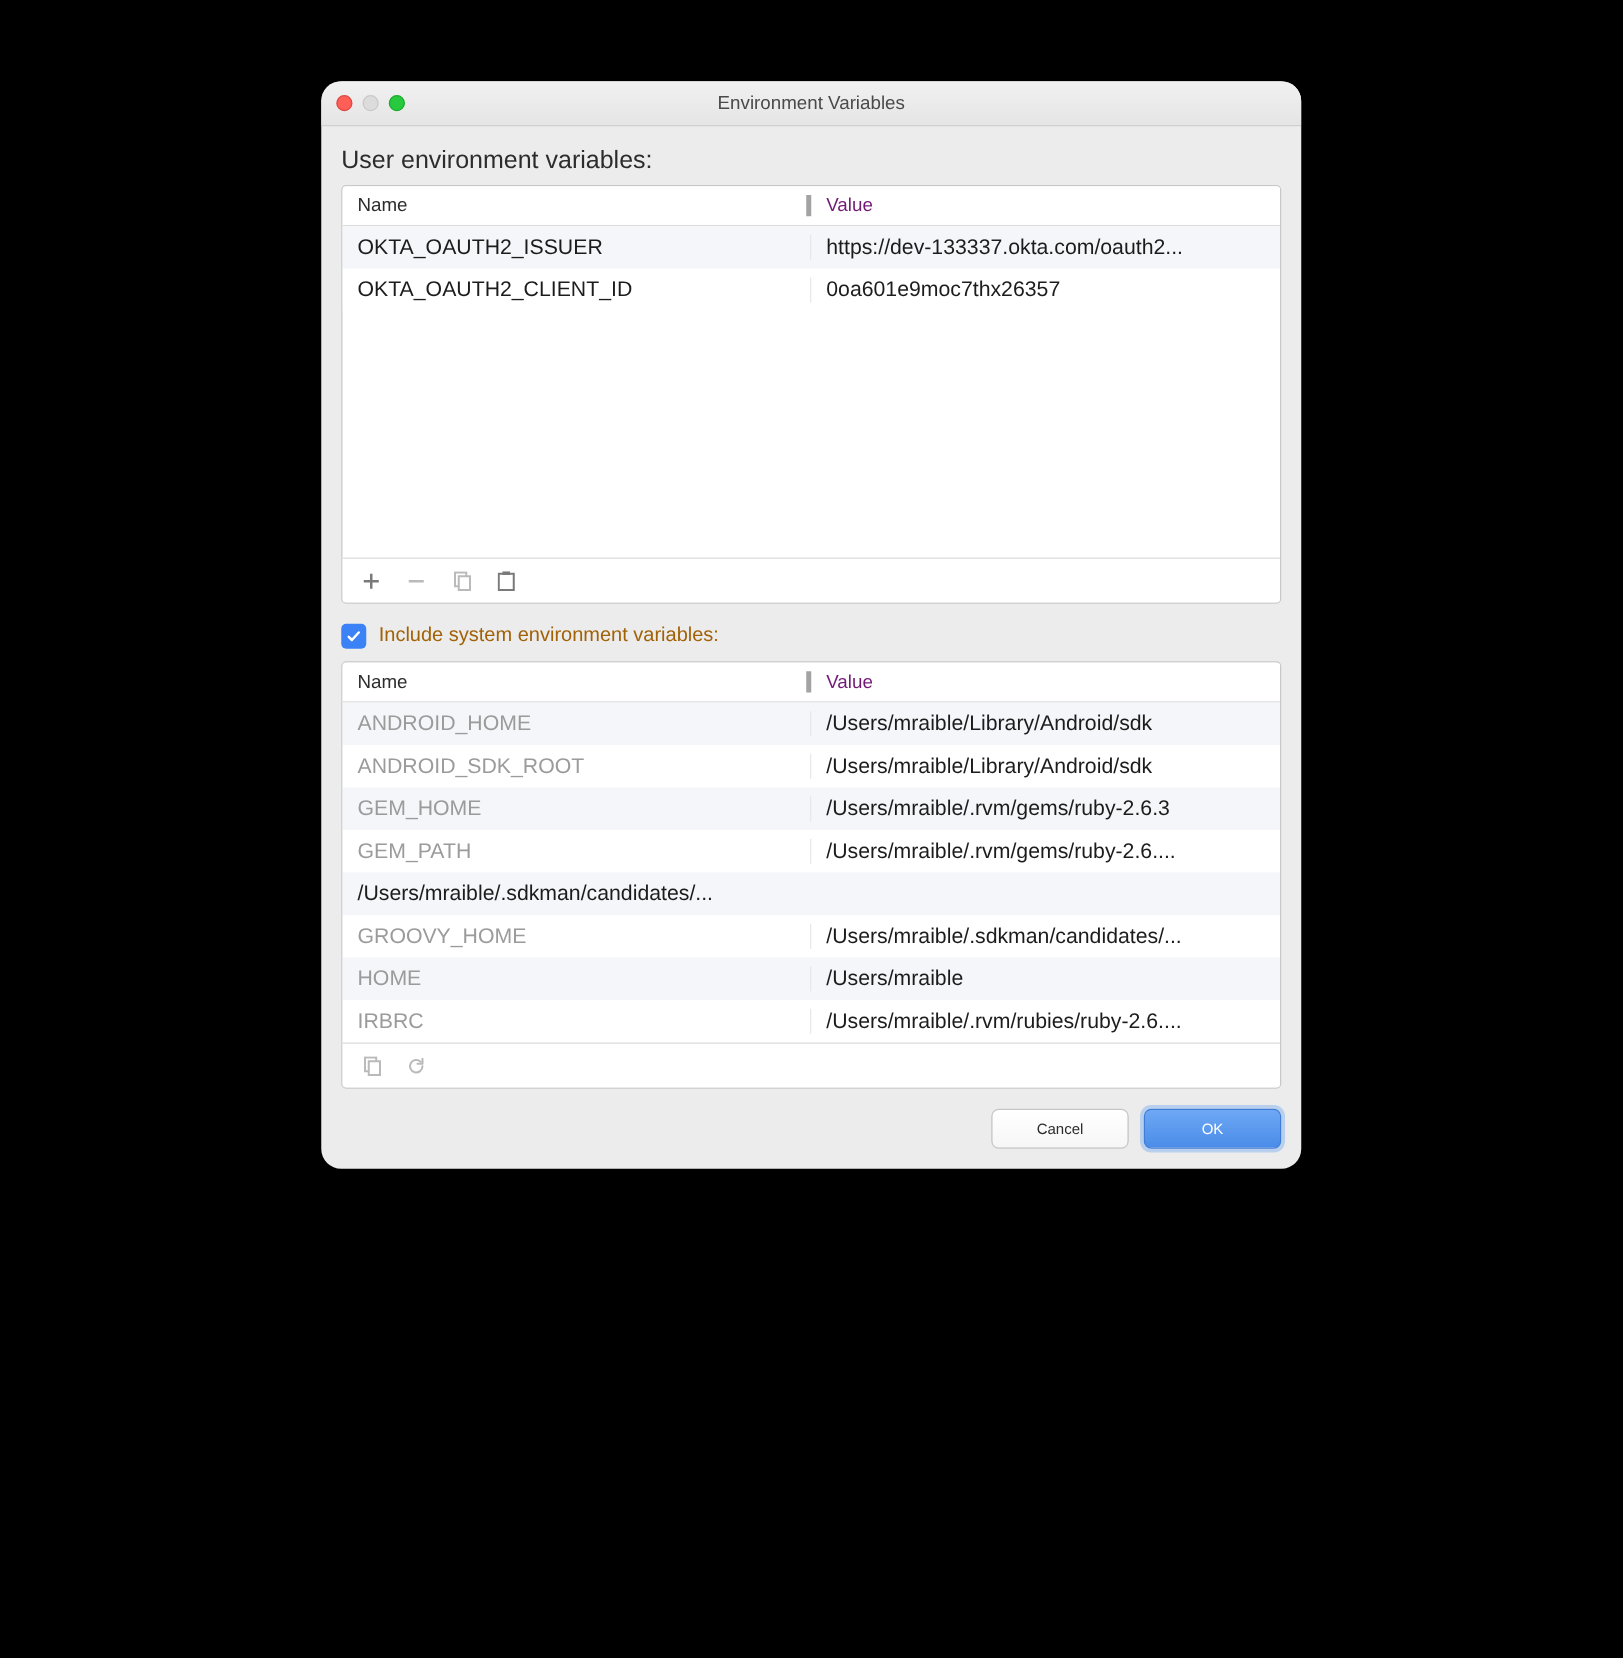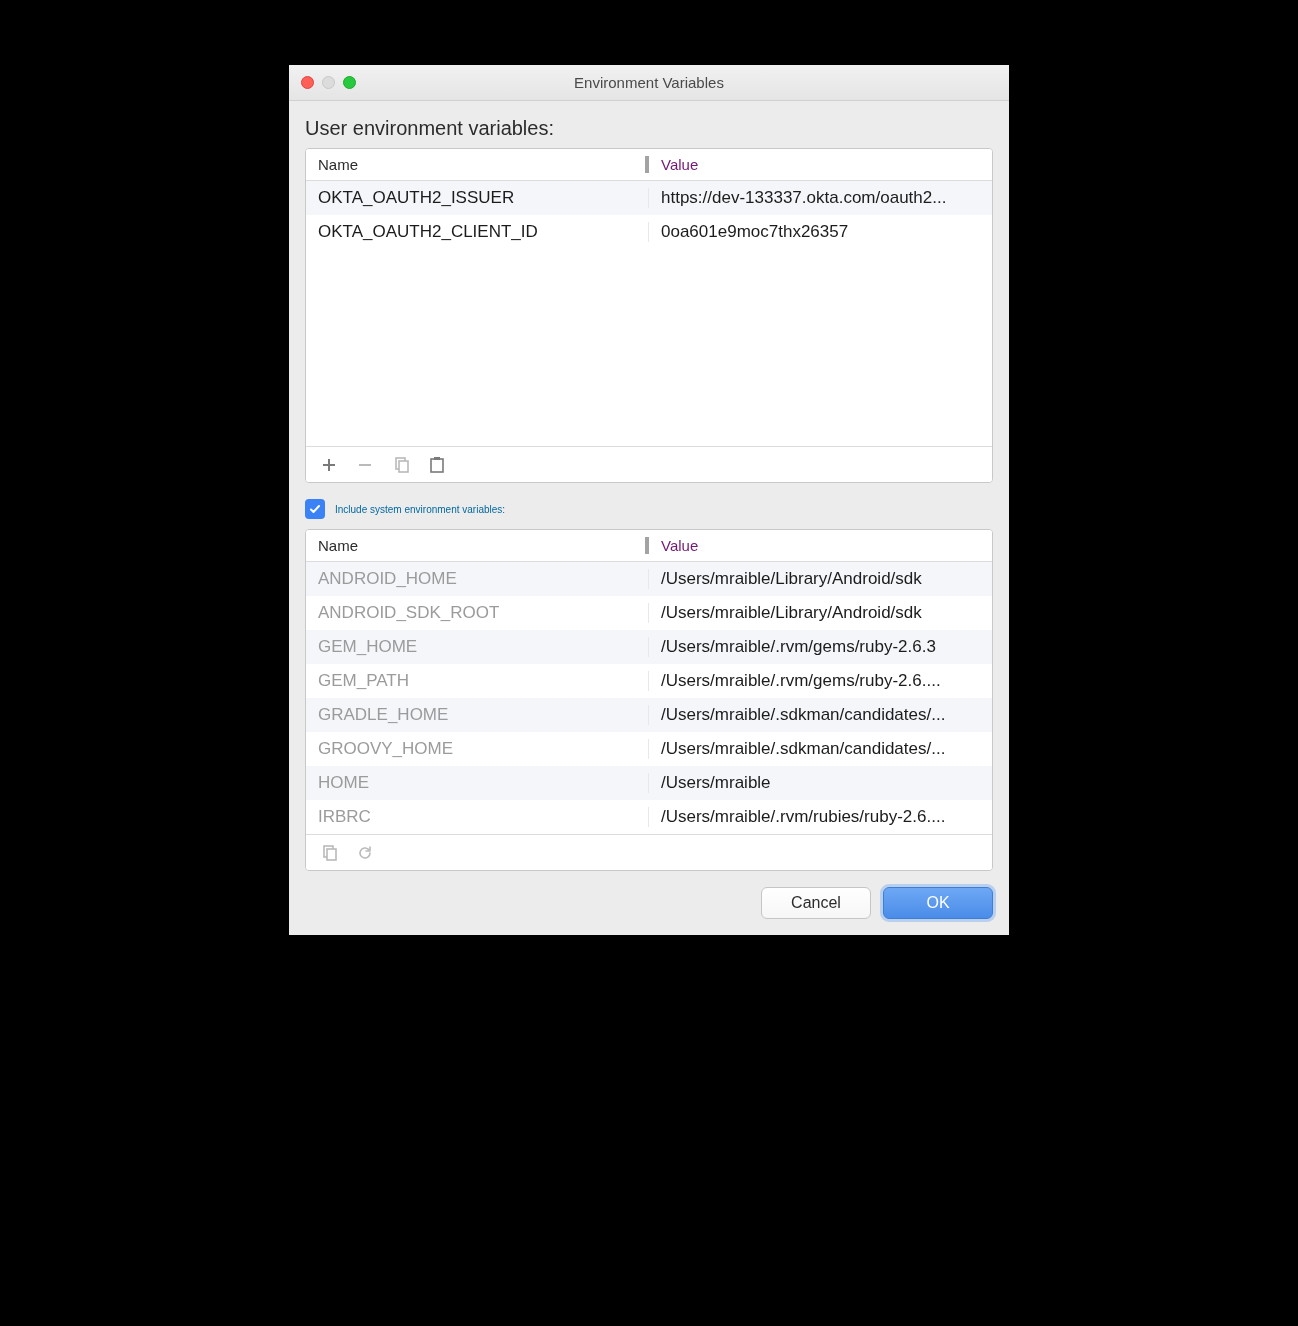--- a/index.html
+++ b/index.html
@@ -11,23 +11,23 @@
       background: #000;
       font-family: -apple-system, BlinkMacSystemFont, "Helvetica Neue", Arial, sans-serif;
       width: 1298px;
       height: 1326px;
       display: flex;
       align-items: flex-start;
       justify-content: center;
       padding-top: 65px;
     }
     .window {
-      width: 720px;
+      width: 784px;
       background: #ececec;
-      border-radius: 0;
+      border-radius: 16px;
       box-shadow: 0 20px 60px rgba(0,0,0,0.5);
       overflow: hidden;
     }
     .titlebar {
       height: 36px;
       background: linear-gradient(#f1f1f1, #e5e5e5);
       border-bottom: 1px solid #d0d0d0;
       display: flex;
       align-items: center;
       position: relative;
@@ -146,34 +146,34 @@
       background: #3b82f6;
       border-radius: 4px;
       display: flex;
       align-items: center;
       justify-content: center;
       color: #fff;
       font-size: 14px;
       cursor: pointer;
     }
     .checkbox-label {
-      font-size: 10px;
-      color: #0369a1;
+      font-size: 16px;
+      color: #a16207;
     }
     .button-row {
       display: flex;
       justify-content: flex-end;
       gap: 12px;
       margin-top: 14px;
     }
     .btn {
       min-width: 110px;
       height: 32px;
       border-radius: 6px;
-      font-size: 16px;
+      font-size: 12px;
       display: flex;
       align-items: center;
       justify-content: center;
       cursor: pointer;
       border: 1px solid #c6c6c6;
     }
     .btn-cancel {
       background: linear-gradient(#ffffff, #f6f6f6);
       color: #2c2c2c;
     }
@@ -268,21 +268,20 @@
         </div>
         <div class="data-row">
           <div class="col-name">GEM_HOME</div>
           <div class="col-value">/Users/mraible/.rvm/gems/ruby-2.6.3</div>
         </div>
         <div class="data-row">
           <div class="col-name">GEM_PATH</div>
           <div class="col-value">/Users/mraible/.rvm/gems/ruby-2.6....</div>
         </div>
         <div class="data-row">
-          <div class="col-name">GRADLE_HOME</div>
           <div class="col-value">/Users/mraible/.sdkman/candidates/...</div>
         </div>
         <div class="data-row">
           <div class="col-name">GROOVY_HOME</div>
           <div class="col-value">/Users/mraible/.sdkman/candidates/...</div>
         </div>
         <div class="data-row">
           <div class="col-name">HOME</div>
           <div class="col-value">/Users/mraible</div>
         </div>

